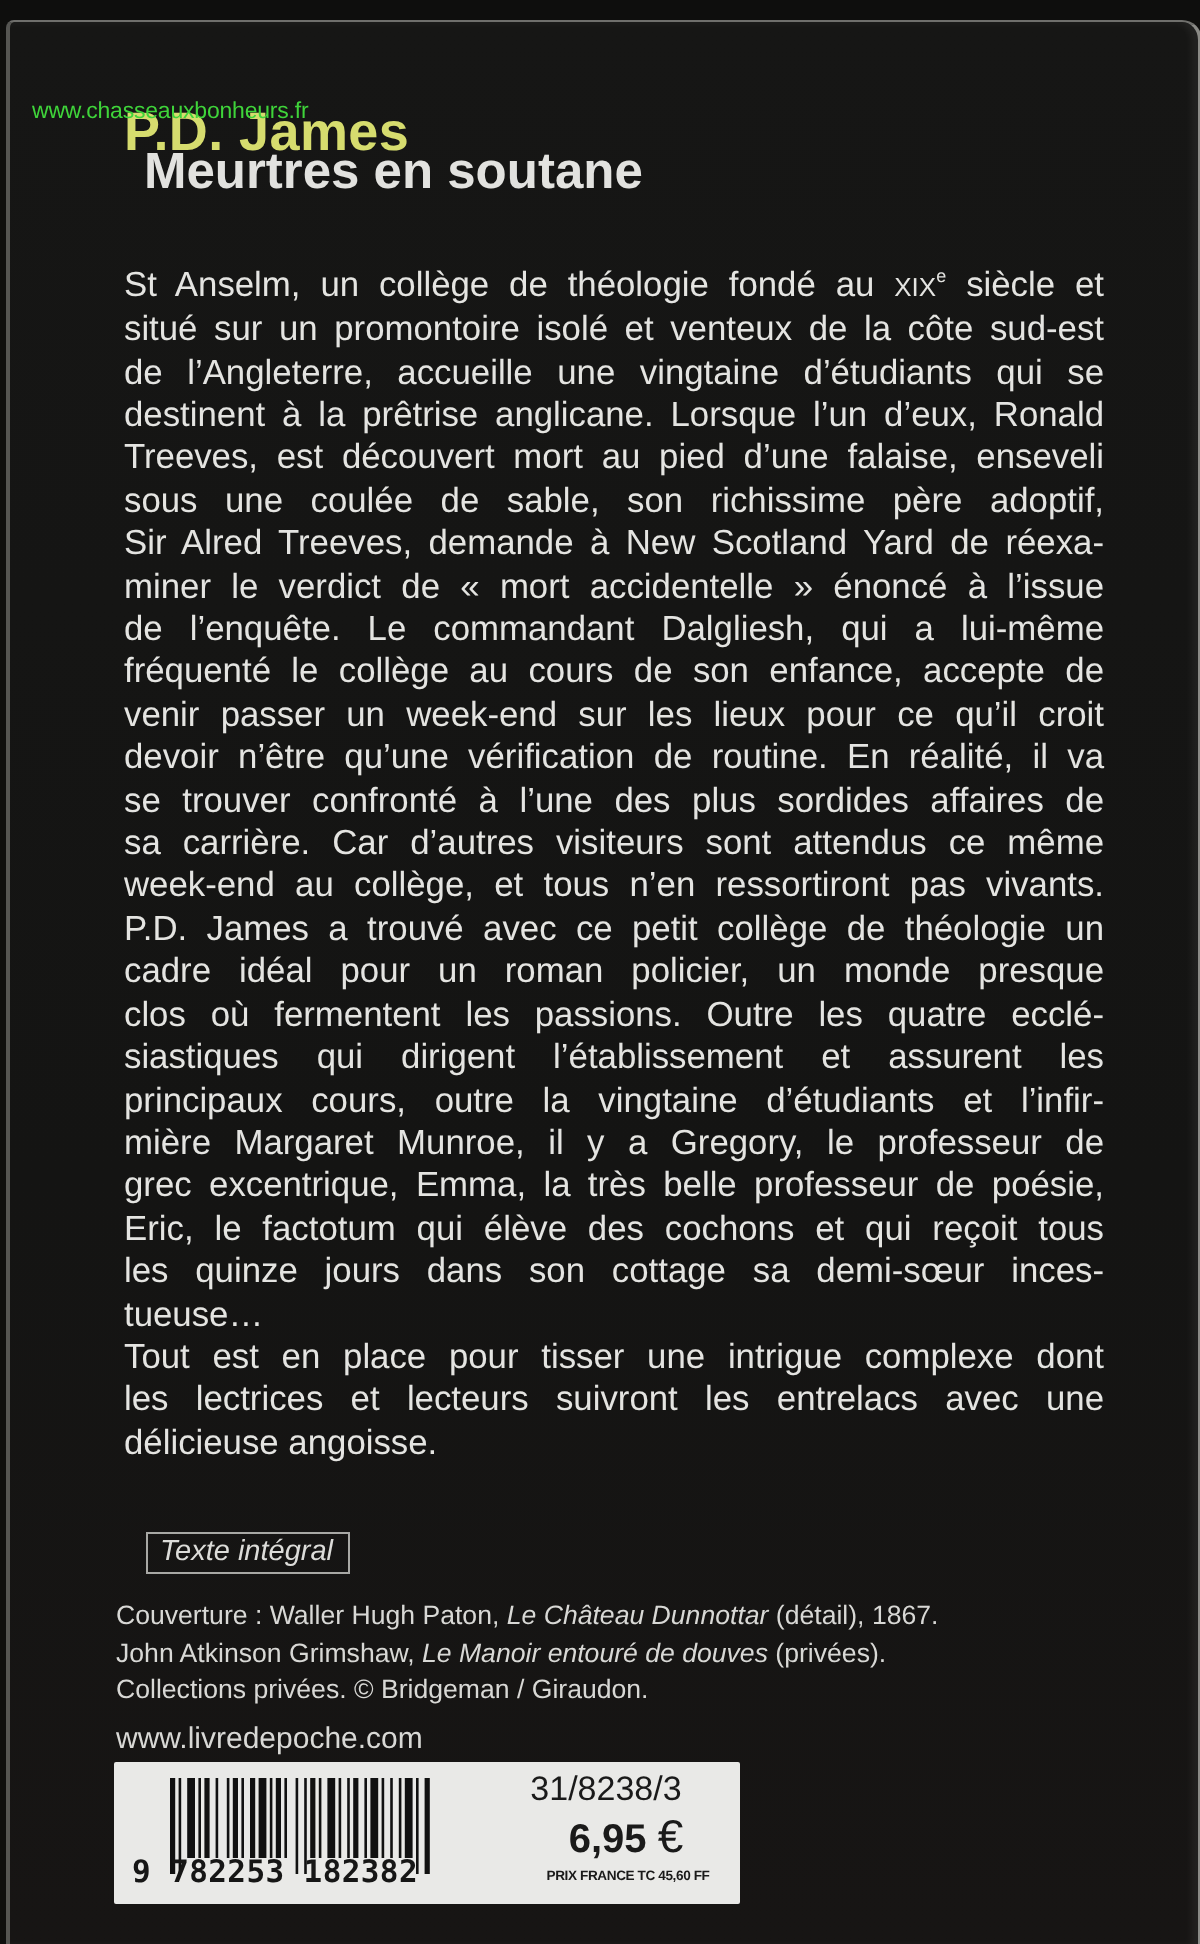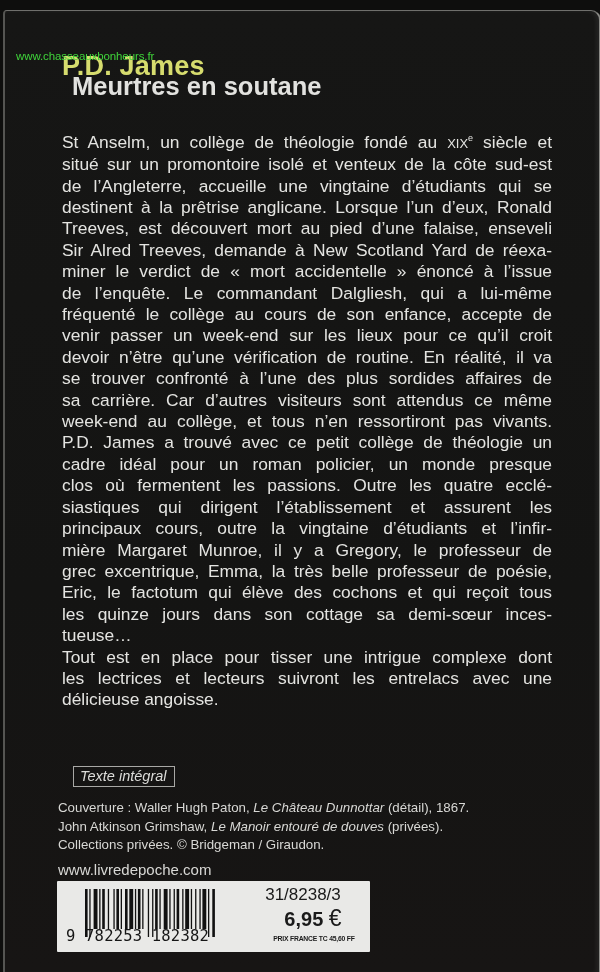--- a/index.html
+++ b/index.html
@@ -59,21 +59,21 @@
     position: absolute; left: 57px; top: 881px; width: 313px; height: 71px;
     background: #e9e9e7; border-radius: 1px;
   }
   .barcode {
     position: absolute; left: 28px; top: 8px; width: 160px; height: 53px;
   }
   .barcode svg { display: block; }
   .bc-digits {
     position: absolute; left: 9px; top: 46px; width: 185px;
     font-family: "DejaVu Sans Mono", monospace; font-size: 15.5px; color: #161616;
-    white-space: pre; letter-spacing: 0.2px;
+    white-space: pre; letter-spacing: 0.2px; font-weight: bold;
   }
   .ref {
     position: absolute; left: 196px; top: 4px; width: 100px; text-align: center;
     color: #1a1a1a; font-size: 17px;
   }
   .price {
     position: absolute; left: 206px; top: 24px; width: 100px; text-align: center;
     color: #1a1a1a; font-size: 20px; font-weight: bold;
   }
   .price .euro { font-weight: normal; font-size: 23px; }
@@ -92,20 +92,21 @@
 
 <div class="author">P.D. James</div>
 <div class="title">Meurtres en soutane</div>
 
 <div class="blurb" id="blurb">
     <span class="line">St Anselm, un collège de théologie fondé au <span class="smallcaps">XIX</span><span class="sup">e</span> siècle et</span>
     <span class="line">situé sur un promontoire isolé et venteux de la côte sud-est</span>
     <span class="line">de l’Angleterre, accueille une vingtaine d’étudiants qui se</span>
     <span class="line">destinent à la prêtrise anglicane. Lorsque l’un d’eux, Ronald</span>
     <span class="line">Treeves, est découvert mort au pied d’une falaise, enseveli</span>
+    <span class="line">sous une coulée de sable, son richissime père adoptif,</span>
     <span class="line">Sir Alred Treeves, demande à New Scotland Yard de réexa-</span>
     <span class="line">miner le verdict de « mort accidentelle » énoncé à l’issue</span>
     <span class="line">de l’enquête. Le commandant Dalgliesh, qui a lui-même</span>
     <span class="line">fréquenté le collège au cours de son enfance, accepte de</span>
     <span class="line">venir passer un week-end sur les lieux pour ce qu’il croit</span>
     <span class="line">devoir n’être qu’une vérification de routine. En réalité, il va</span>
     <span class="line">se trouver confronté à l’une des plus sordides affaires de</span>
     <span class="line">sa carrière. Car d’autres visiteurs sont attendus ce même</span>
     <span class="line">week-end au collège, et tous n’en ressortiront pas vivants.</span>
     <span class="line">P.D. James a trouvé avec ce petit collège de théologie un</span>

